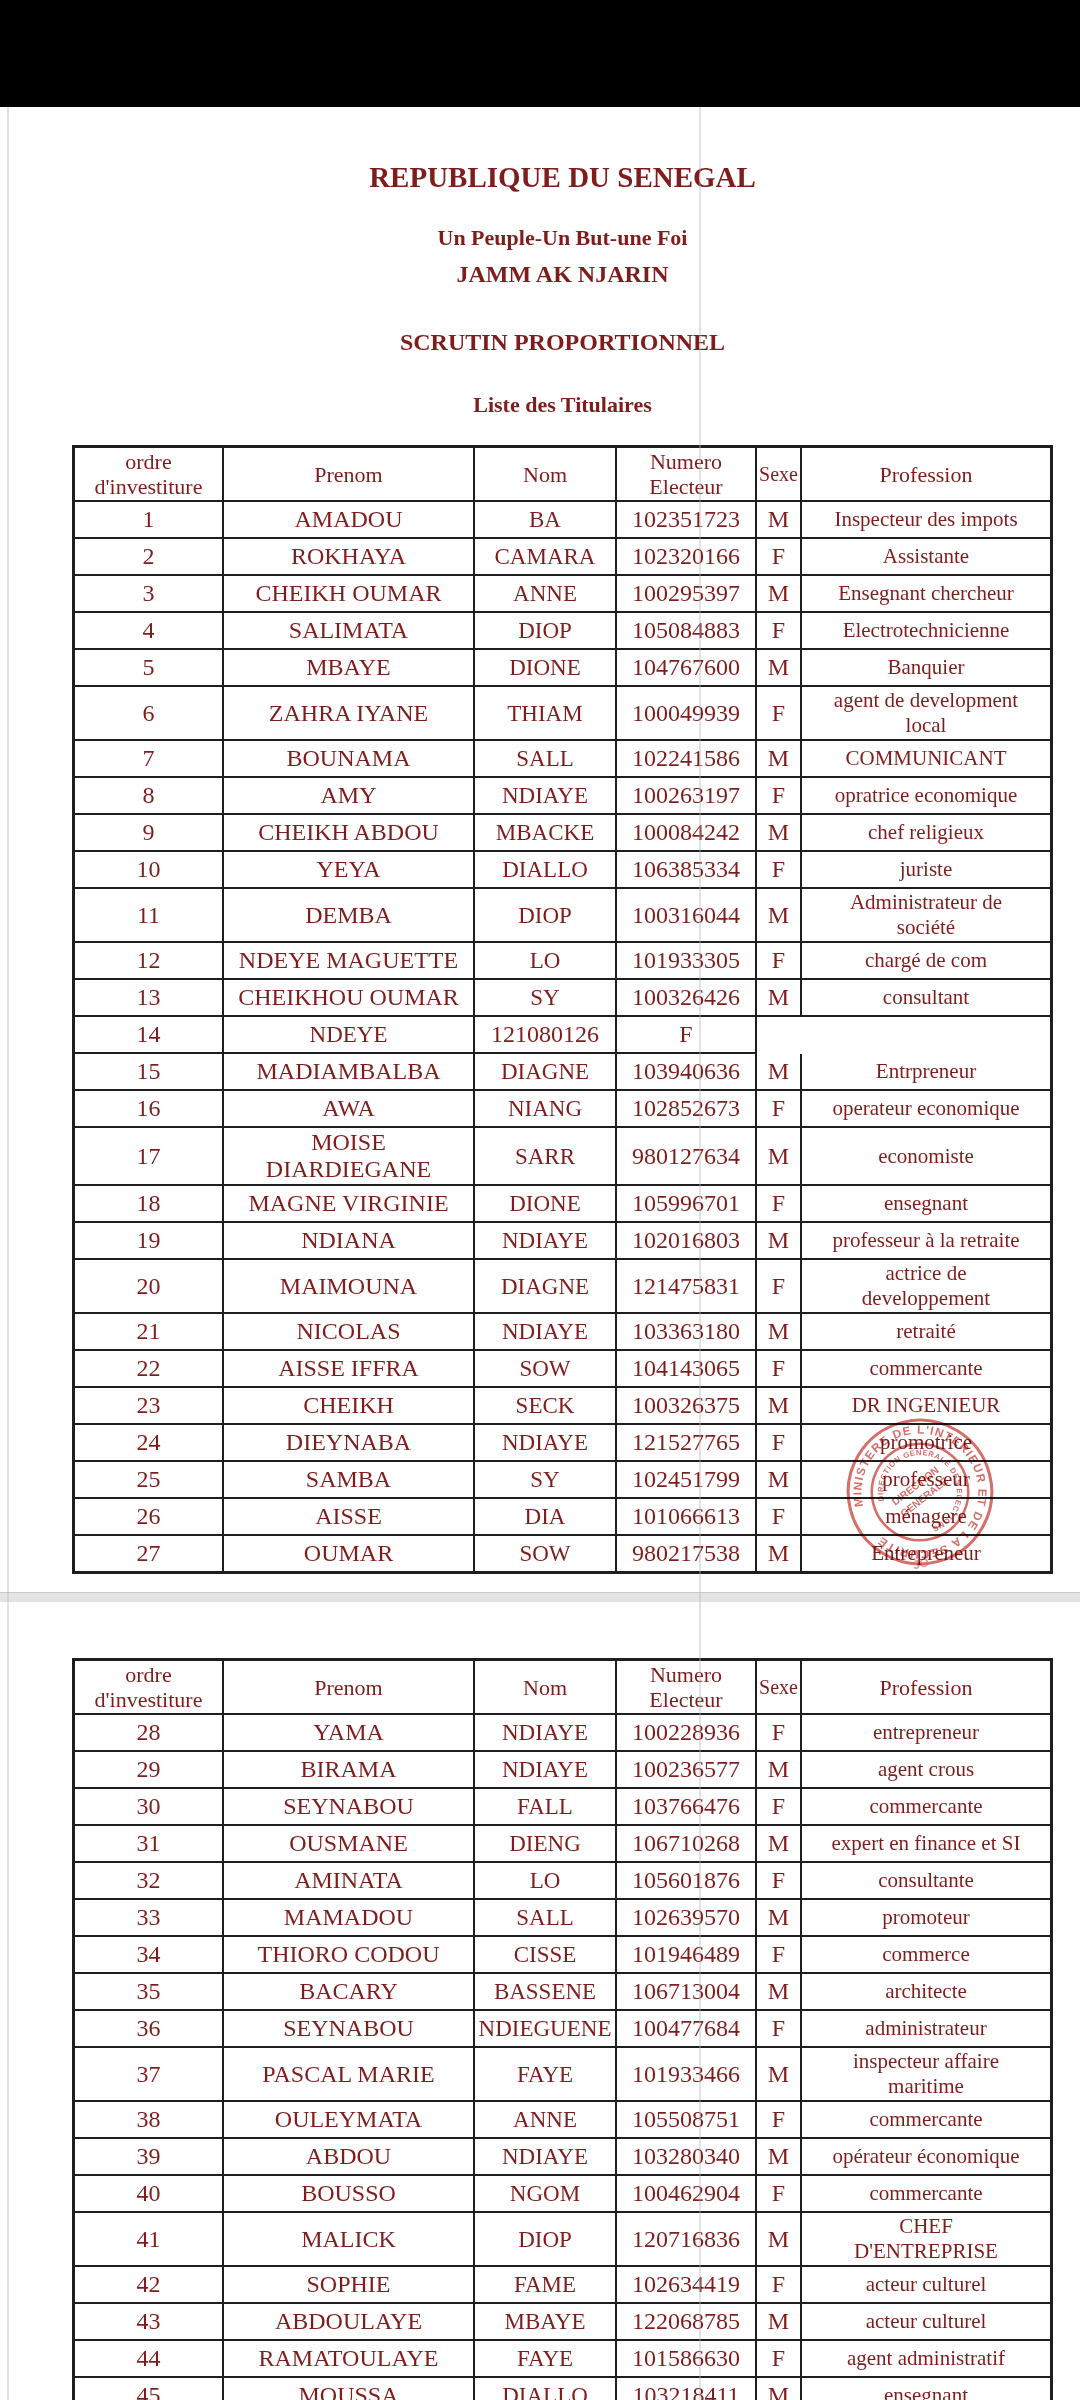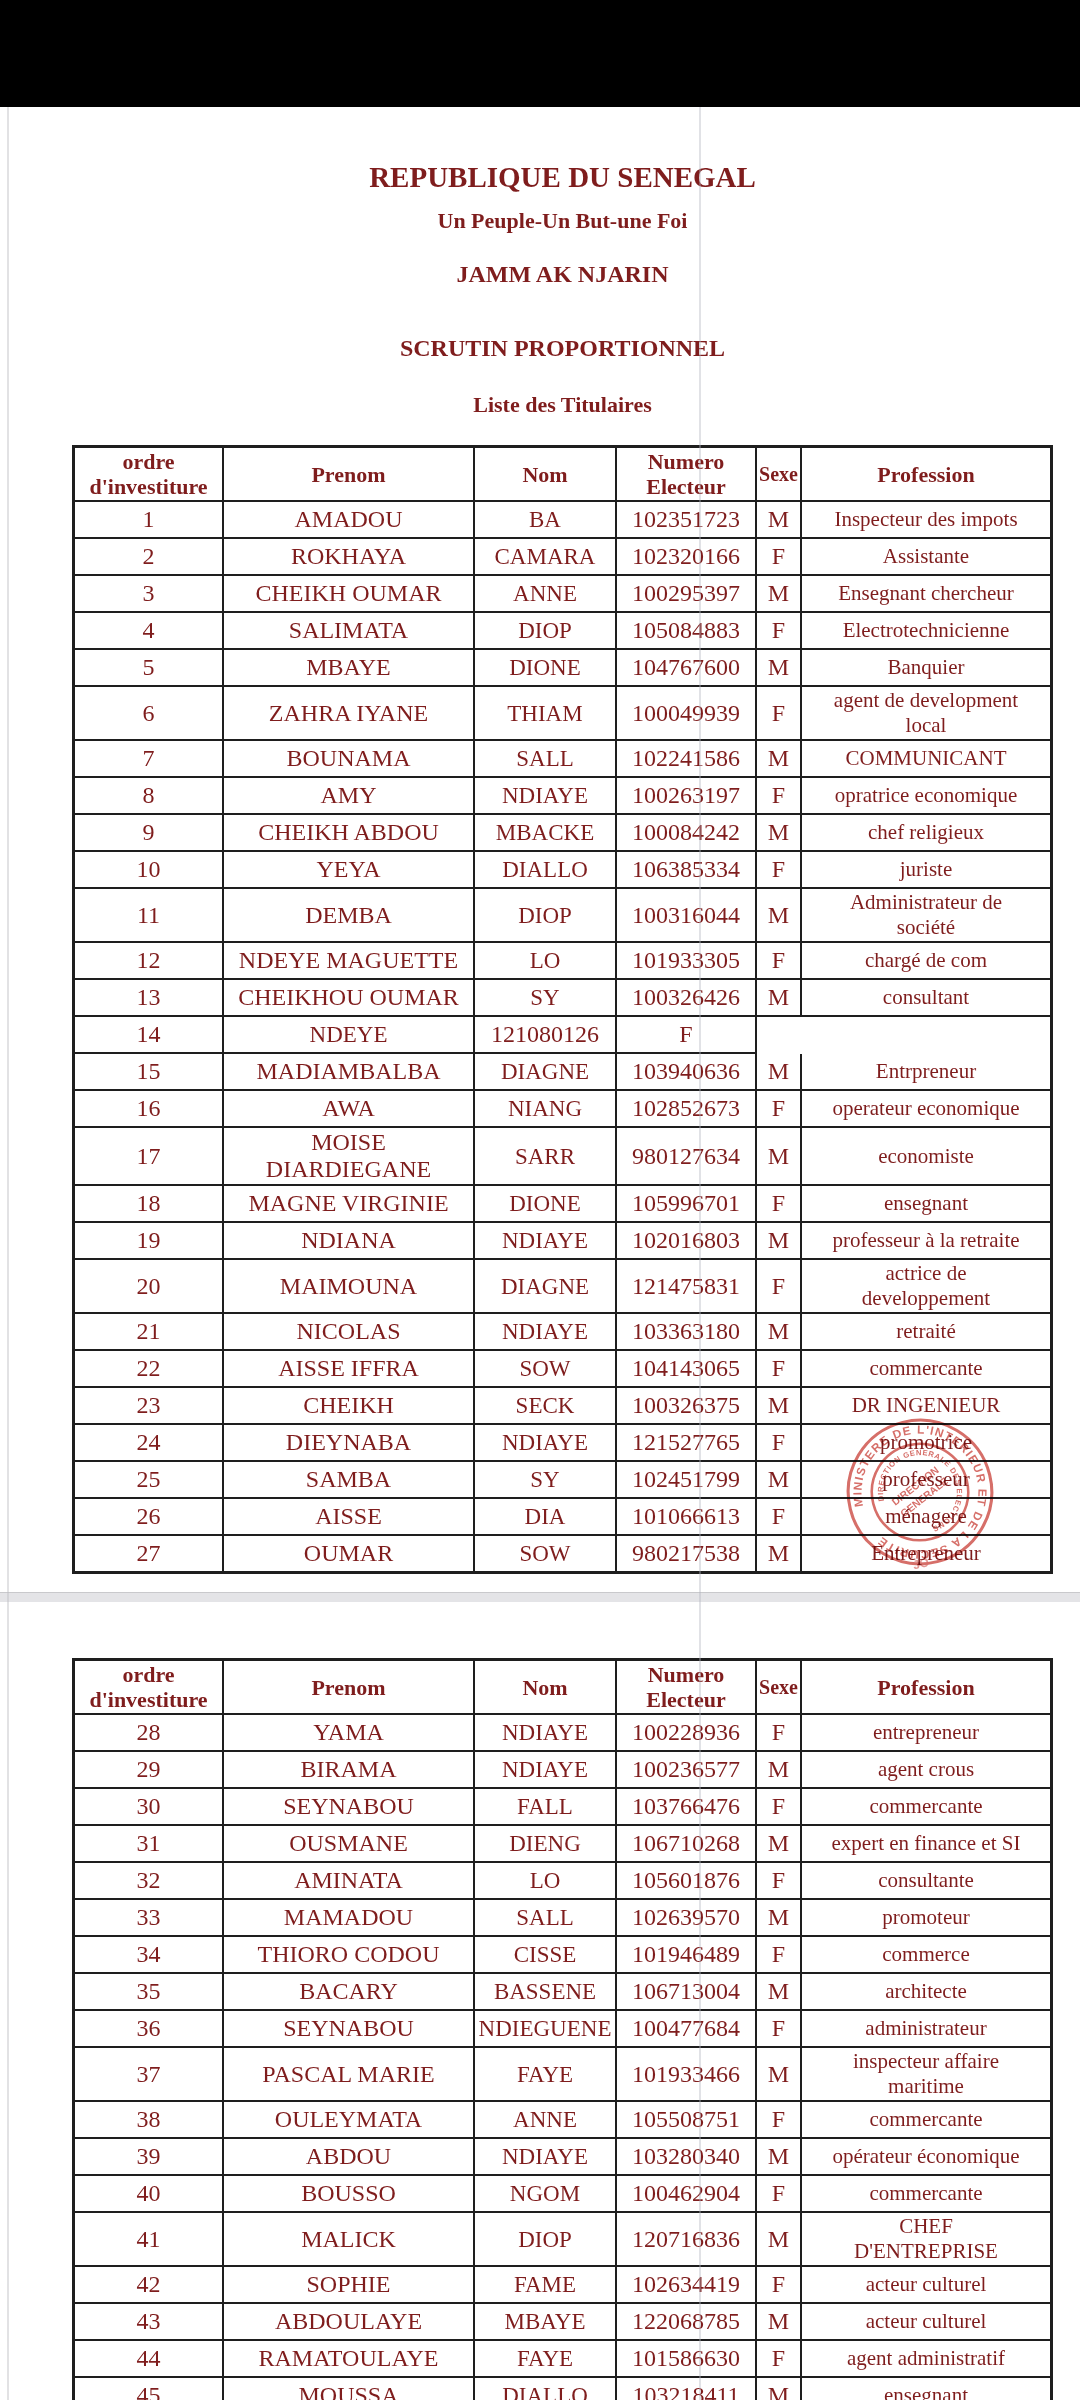--- a/index.html
+++ b/index.html
@@ -13,44 +13,44 @@
   .page{position:absolute;left:0;width:1080px;background:#ffffff;overflow:hidden;}
   #page1{top:107px;height:1485px;}
   #page2{top:1602px;height:798px;}
   .page-separator{position:absolute;left:0;top:1592px;width:1080px;height:10px;background:#e4e4e7;border-top:1px solid #c9c9cc;box-sizing:border-box;}
   .fold-line{position:absolute;left:699px;top:107px;width:2px;height:2293px;background:rgba(175,178,190,0.38);z-index:6;}
   .edge-line{position:absolute;left:7px;top:107px;width:2px;height:2293px;background:rgba(190,190,195,0.45);z-index:6;}
 
   
   .doc-title{position:absolute;left:72px;width:981px;text-align:center;font-weight:bold;line-height:1.05;letter-spacing:0px;}
   #t1{top:55px;font-size:29px;}
-  #t2{top:102px;font-size:22px;}
+  #t2{top:119px;font-size:22px;}
   #t3{top:155px;font-size:24px;}
-  #t4{top:229px;font-size:24px;}
+  #t4{top:223px;font-size:24px;}
   #t5{top:286px;font-size:22px;}
 
   
   .ctable{
     position:absolute;left:72px;width:981px;
     border:3px solid #1e1e1e;box-sizing:border-box;background:#fff;
   }
   #table1{top:338px;}
   #table2{top:56px;}
   .trow{display:grid;grid-template-columns:149px 251px 142px 140px 45px auto;min-height:33px;}
   .trow.thead{min-height:52px;}
   .cell{
     border-right:2px solid #1e1e1e;border-bottom:2px solid #1e1e1e;
     display:flex;align-items:center;justify-content:center;
     text-align:center;white-space:pre-line;
     font-size:24px;line-height:27px;padding:1px 2px;box-sizing:border-box;
     overflow:hidden;
   }
   .cell:nth-child(6){border-right:none;}
   .trow:last-child .cell{border-bottom:none;}
-  .thead .cell{font-weight:bold;font-size:22px;line-height:25px;}
+  .thead .cell{font-weight:normal;font-size:22px;line-height:25px;}
   .thead .c-sexe{font-size:20px;padding:0;}
   .c-profession{font-size:21px;line-height:25px;}
   .c-nom{font-size:23px;padding:4px;}
 
   
   #stamp{
     position:absolute;left:838px;top:1410px;width:164px;height:164px;
     transform:rotate(-14deg);opacity:0.82;mix-blend-mode:multiply;z-index:8;
   }
   #stamp text{font-family:"Liberation Sans","DejaVu Sans",sans-serif;font-weight:bold;}

